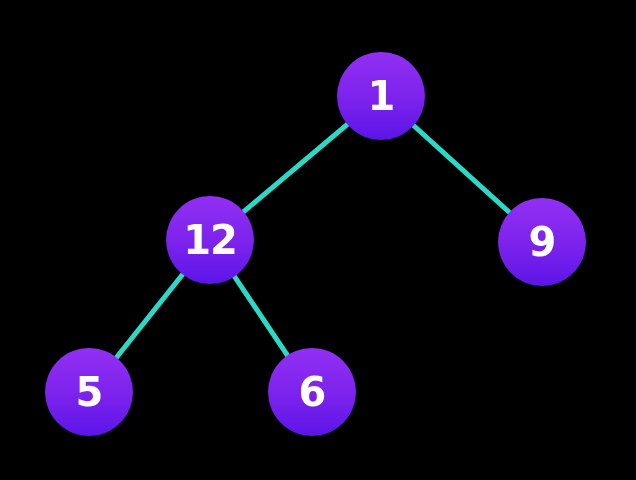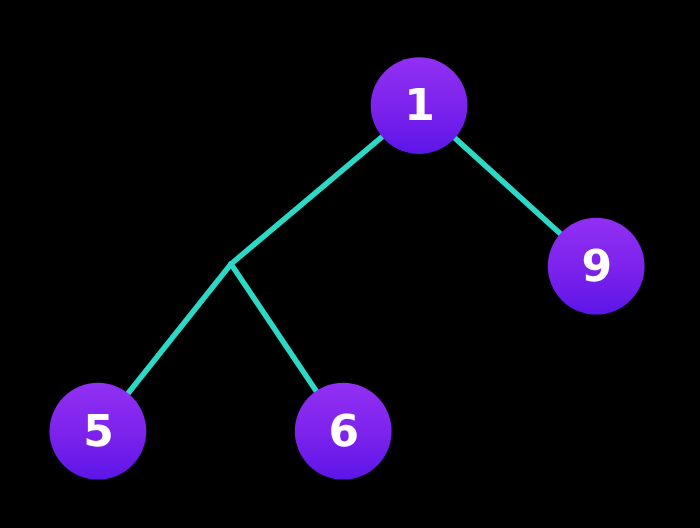--- a/index.html
+++ b/index.html
@@ -60,20 +60,23 @@
     <line x1="381" y1="96" x2="210" y2="240" stroke="#2bd9c6"></line>
     <line x1="381" y1="96" x2="542" y2="242" stroke="#2bd9c6"></line>
     <line x1="210" y1="240" x2="89" y2="392" stroke="#2bd9c6"></line>
     <line x1="210" y1="240" x2="312" y2="392" stroke="#2bd9c6"></line>
   </svg>
 
   <div class="node node-1">
     <span class="label">1</span>
   </div>
 
+  <div class="node node-12">
+    <span class="label">12</span>
+  </div>
 
   <div class="node node-9">
     <span class="label">9</span>
   </div>
 
   <div class="node node-5">
     <span class="label">5</span>
   </div>
 
   <div class="node node-6">

